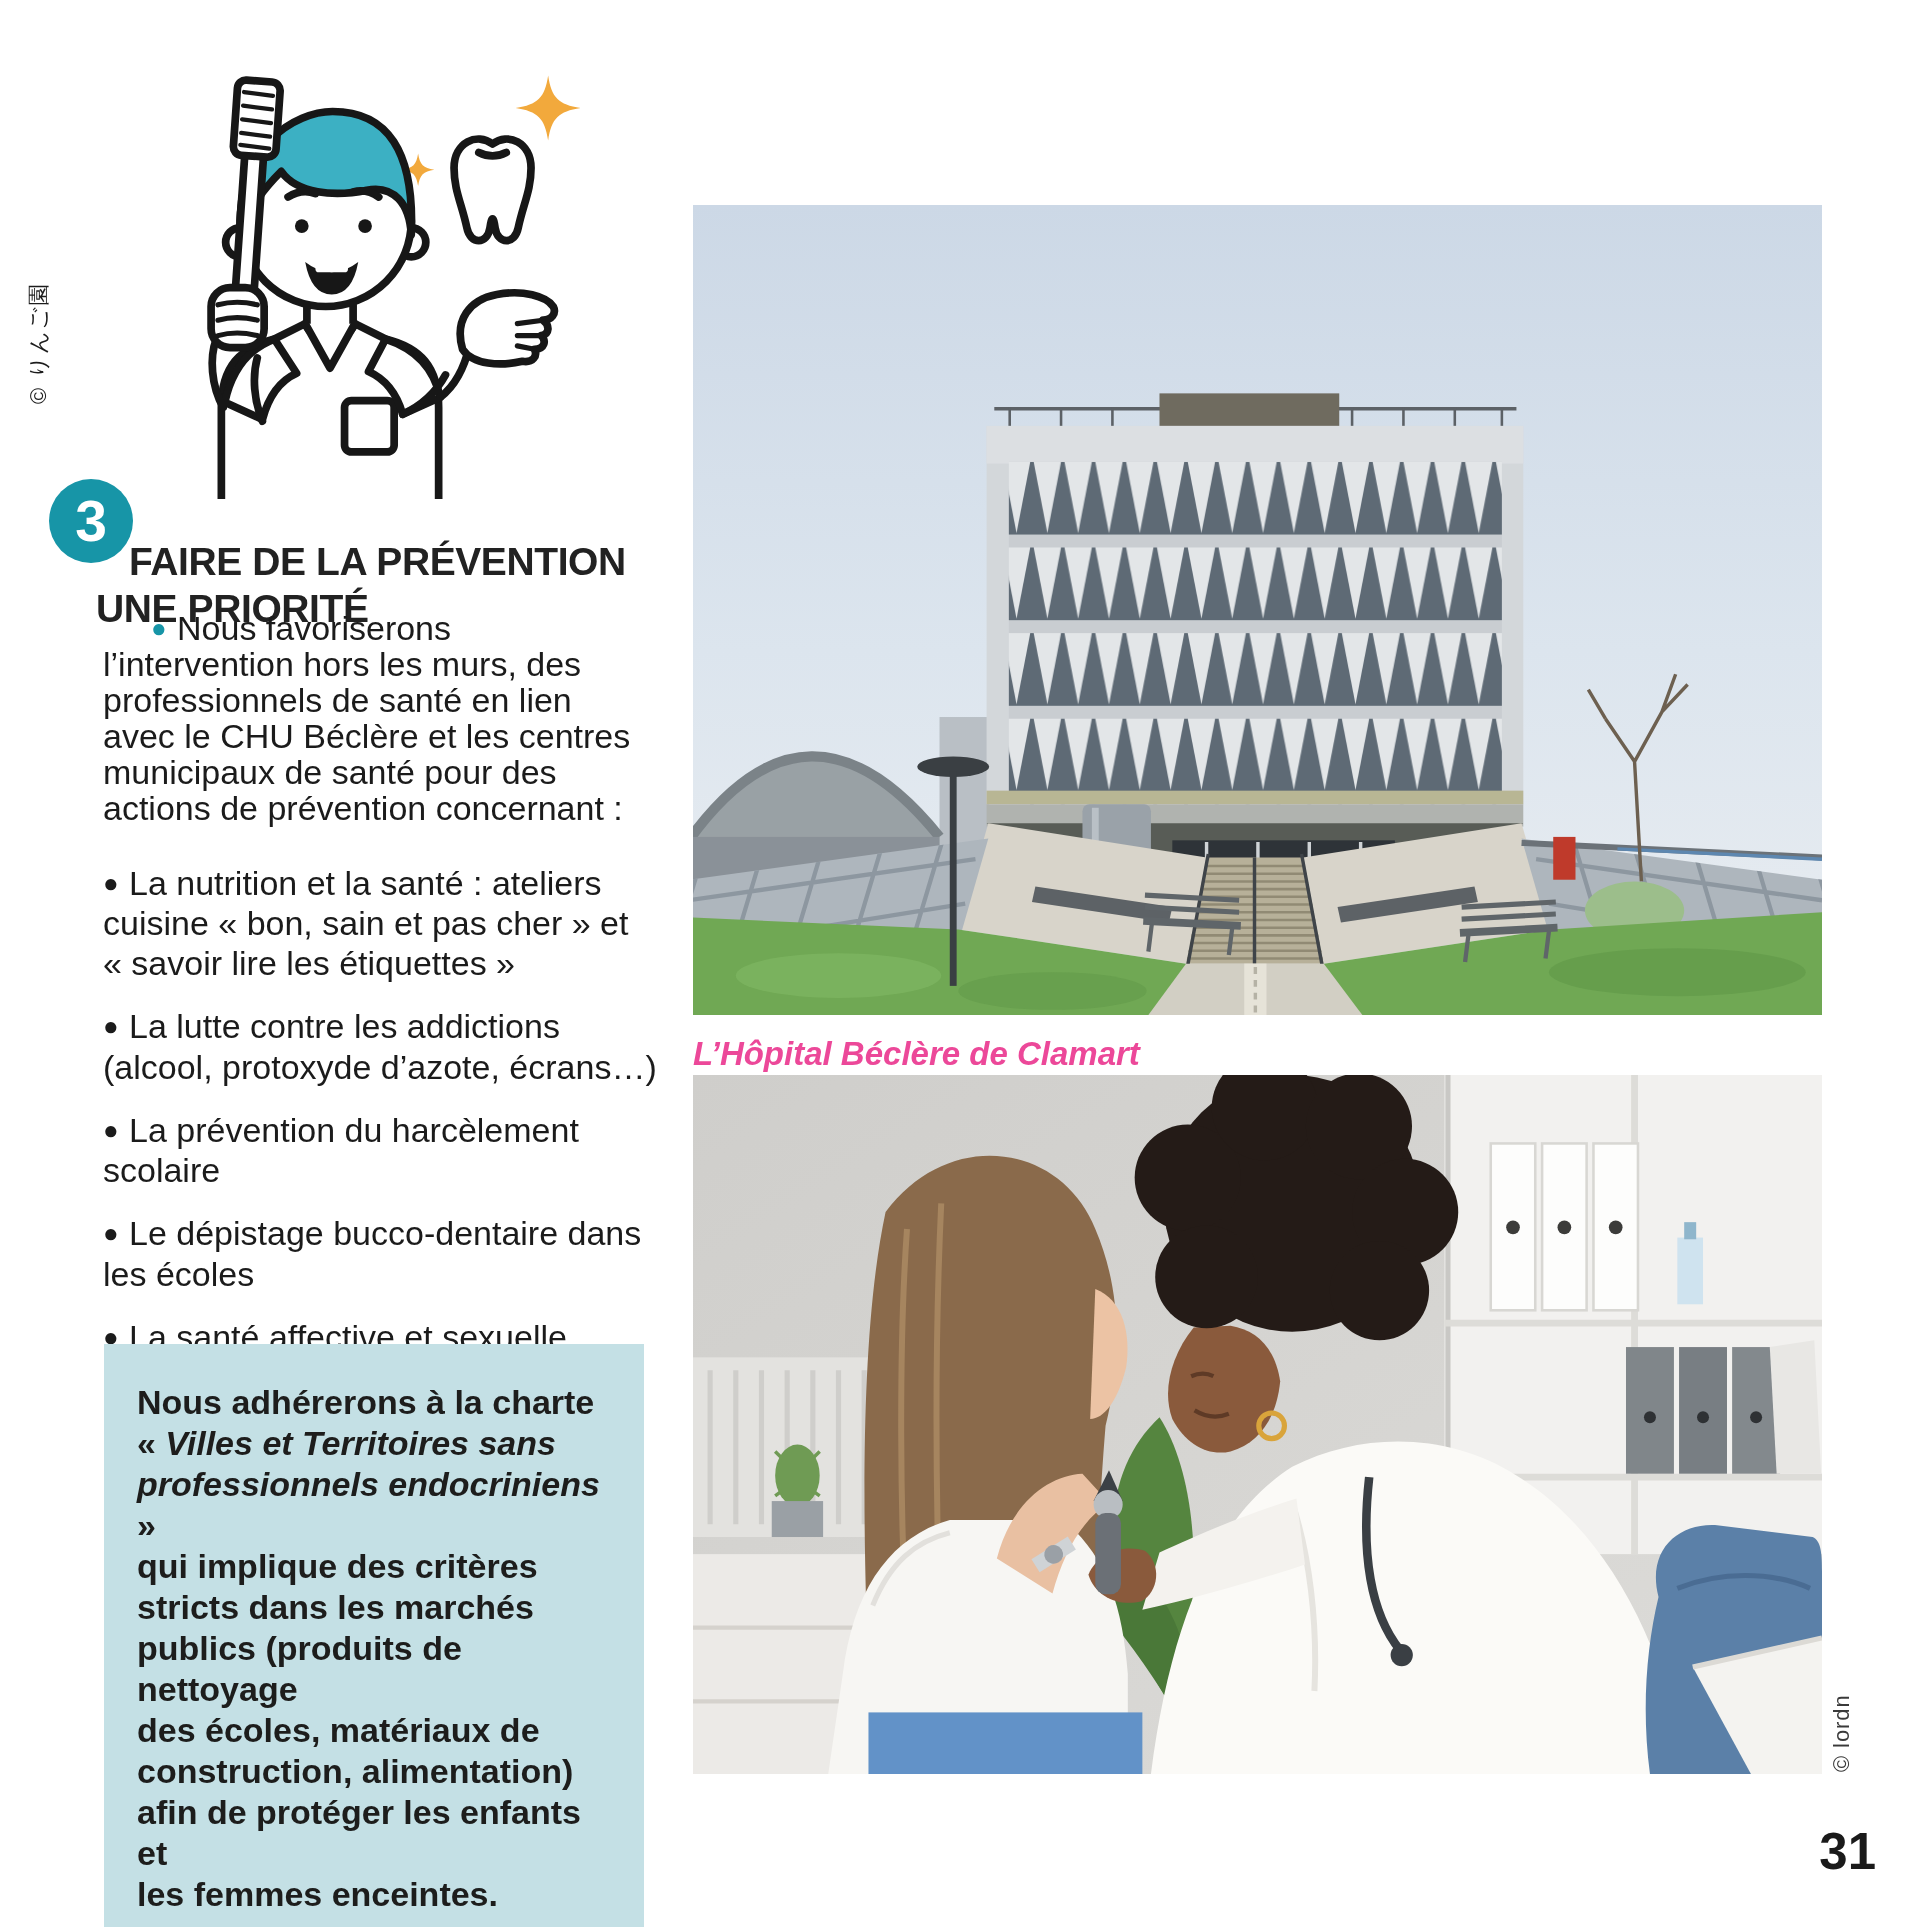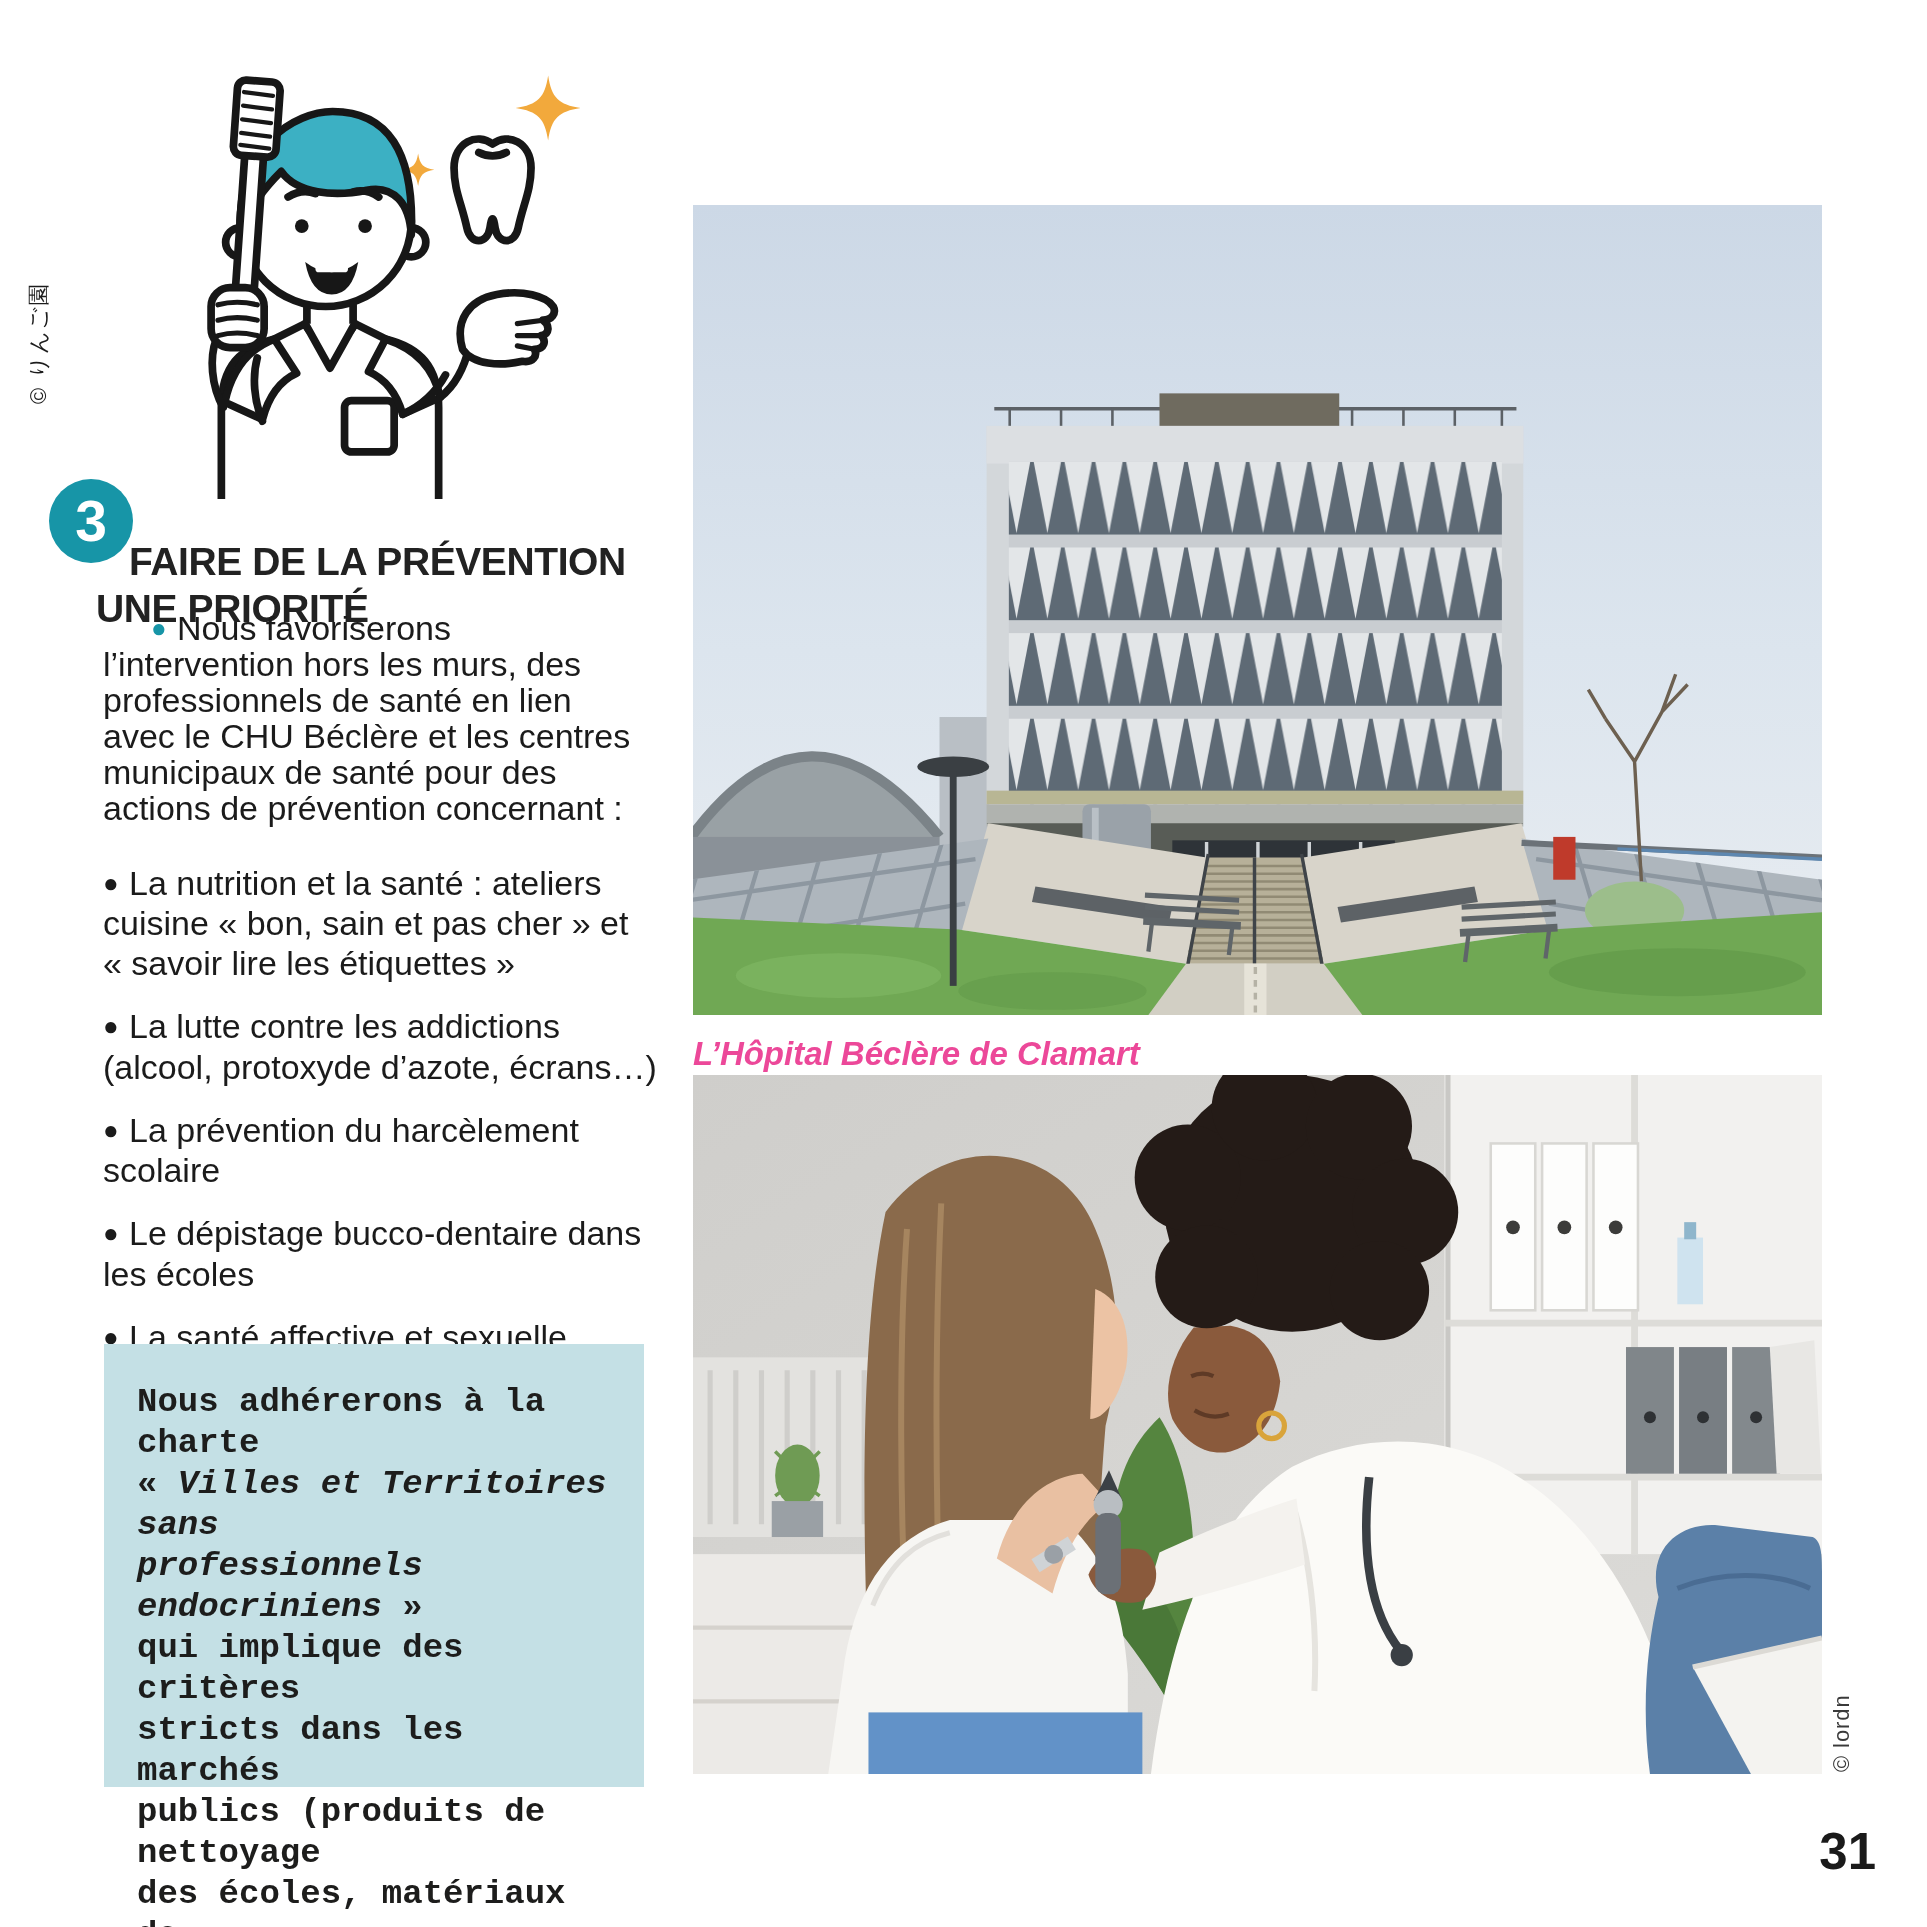--- a/index.html
+++ b/index.html
@@ -13,23 +13,23 @@
          background:#1795a7;color:#ffffff;font-weight:bold;font-size:57px;
          display:flex;align-items:center;justify-content:center;}
   .title{position:absolute;left:96px;top:512px;font-size:39px;line-height:47px;font-weight:bold;
          color:#222222;white-space:pre-line;text-indent:33px;letter-spacing:-0.4px;}
   .intro{position:absolute;left:103px;top:576px;width:575px;font-size:34px;line-height:36px;
          white-space:pre-line;text-indent:48px;}
   .b{font-size:26px;vertical-align:3.4px;margin-right:10.3px;}
   .teal{color:#1795a7;}
   .bullets{position:absolute;left:103px;top:863px;width:591px;font-size:34px;line-height:40px;}
   .bullets .item{white-space:pre-line;margin-bottom:23px;}
-  .charter{position:absolute;left:104px;top:1344px;width:540px;height:443px;background:#c4e0e5;
+  .charter{position:absolute;left:104px;top:1344px;width:540px;height:583px;background:#c4e0e5;
            box-sizing:border-box;padding:38px 29px 0 33px;font-size:34px;line-height:41px;
-           font-weight:bold;color:#1d1d1c;white-space:pre-line;font-family:Liberation Mono, monospace;}
+           font-weight:bold;color:#1d1d1c;white-space:pre-line;}
   .charter .it{font-style:italic;}
   .photo1{position:absolute;left:693px;top:205px;width:1129px;height:810px;}
   .caption{position:absolute;left:693px;top:1035px;width:1129px;text-align:left;
            font-size:33px;font-weight:bold;font-style:italic;color:#ec4899;}
   .photo2{position:absolute;left:693px;top:1075px;width:1129px;height:699px;}
   .pagenum{position:absolute;right:51px;top:1822px;font-size:51px;font-weight:bold;color:#1a1a1a;margin-left:26px;}
   svg{display:block;}
 </style>
 </head>
 <body>

